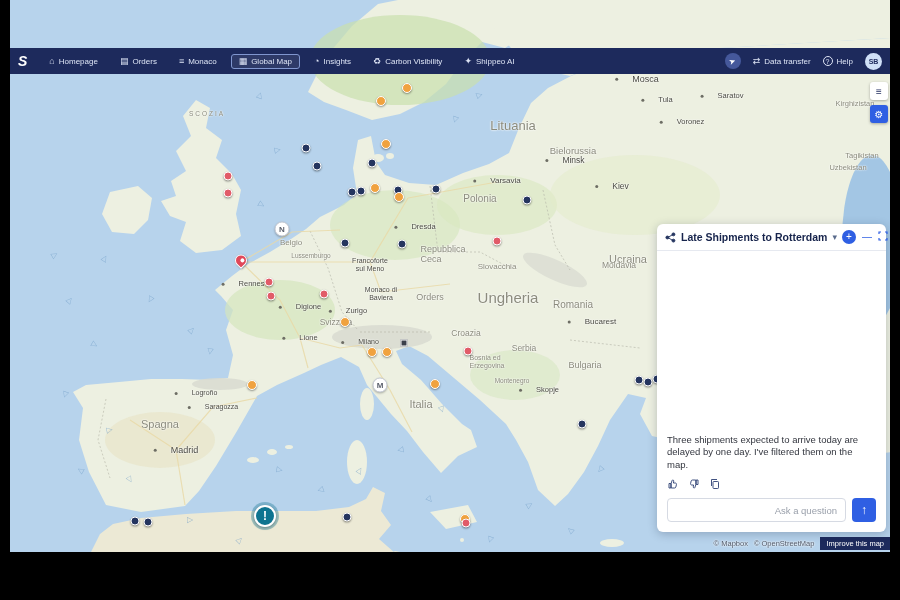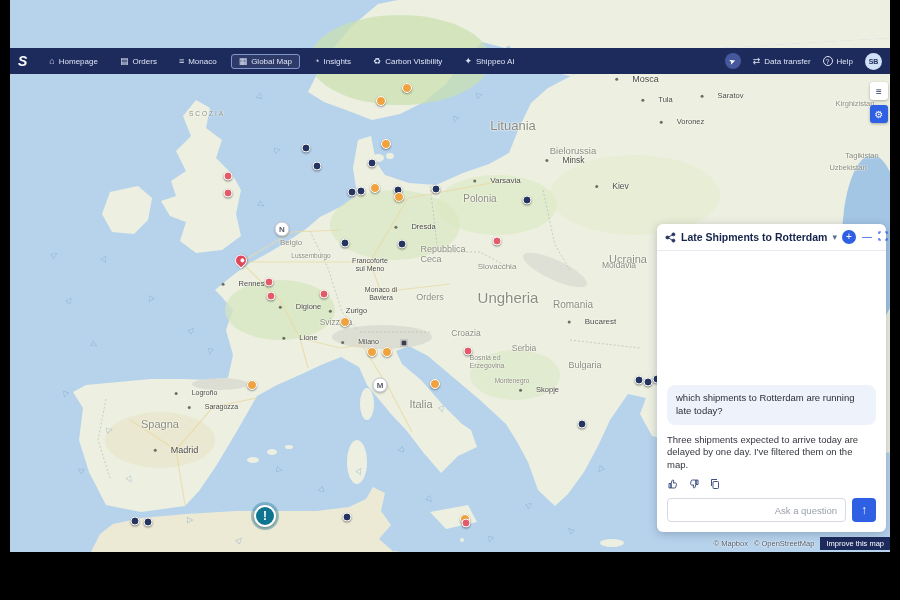--- a/index.html
+++ b/index.html
@@ -367,21 +367,20 @@
               <path d="M7,1 H9 V3"></path>
               <path d="M9,7 V9 H7"></path>
               <path d="M3,9 H1 V7"></path>
             </svg>
         </span>
 
       </div>
     </div>
     <div id="chat-body">
       <div id="chat-spacer"></div>
-      <div id="user-bubble">which shipments to Rotterdam are running late today?</div>
       <div id="assistant-msg">Three shipments expected to arrive today are delayed by one day. I've filtered them on the map.</div>
       <div id="feedback-row">
         <span class="fb-ic">
           <svg width="12" height="12" viewBox="0 0 12 12" fill="none" stroke="#2b3e73" stroke-width="0.9">
             <path d="M2 5.5h1.8V10H2z"></path>
               <path d="M4.2 10h3.3c.7 0 1.2-.4 1.35-1l.6-2.6c.15-.8-.4-1.4-1.2-1.4H6.4l.35-1.9c.1-.55-.3-1.1-.9-1.1-.3 0-.55.15-.7.4L4.2 5.2z"></path>
             </svg>
         </span>
         <span class="fb-ic">
           <svg width="12" height="12" viewBox="0 0 12 12" fill="none" stroke="#2b3e73" stroke-width="0.9">

